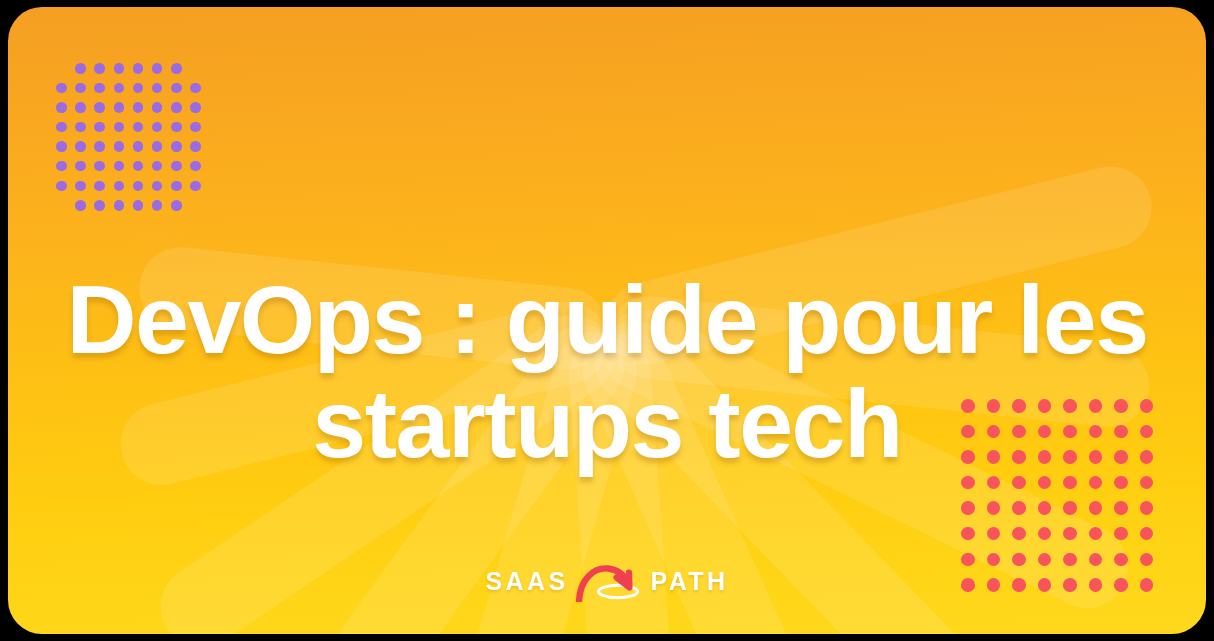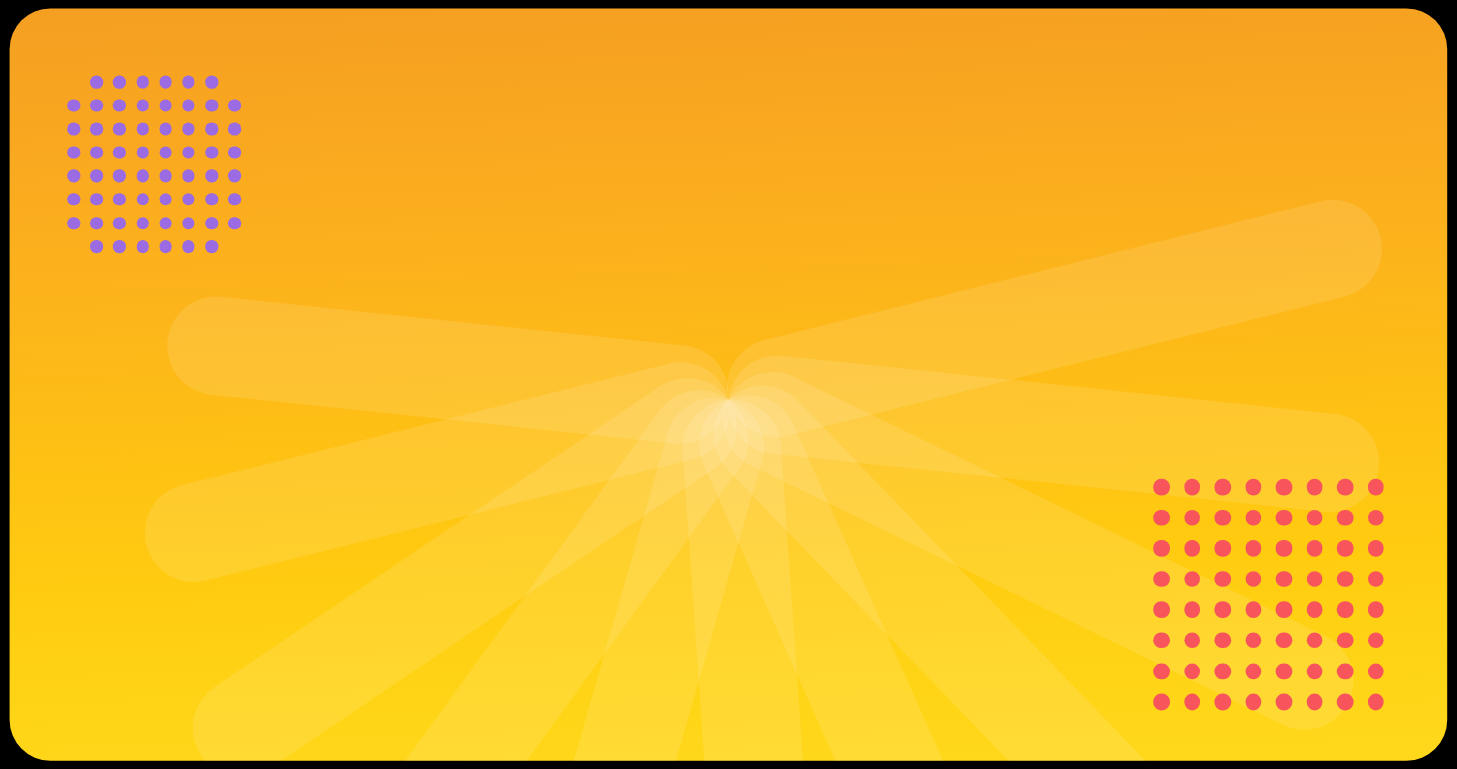--- a/index.html
+++ b/index.html
@@ -287,16 +287,30 @@
         <span class="dot" style="background: rgb(247, 84, 92);"></span>
         <span class="dot" style="background: rgb(247, 84, 92);"></span>
         <span class="dot" style="background: rgb(247, 84, 92);"></span>
         <span class="dot" style="background: rgb(247, 84, 92);"></span>
         <span class="dot" style="background: rgb(247, 84, 92);"></span>
         <span class="dot" style="background: rgb(247, 84, 92);"></span>
         <span class="dot" style="background: rgb(247, 84, 92);"></span>
         <span class="dot" style="background: rgb(247, 84, 92);"></span>
       </div>
 
-
+    <h1 id="headline">DevOps : guide pour les startups tech</h1>
+
+    <div id="brand-logo">
+      <span class="brand-word">SAAS</span>
+
+      <span id="brand-mark">
+        <svg width="74" height="42" viewBox="0 0 74 42" fill="none" xmlns="http://www.w3.org/2000/svg">
+          <ellipse cx="43" cy="31.5" rx="19.5" ry="6.2" stroke="#ffffff" stroke-width="3.1" fill="none"></ellipse>
+          <path d="M4 41 C5 20, 18 7, 33 8.5 C43 9.5, 50 16, 53.5 24" stroke="#ef4050" stroke-width="6.4" fill="none" stroke-linecap="round"></path>
+          <path d="M41.5 17.5 L54.5 27.5 L54 12.5" stroke="#ef4050" stroke-width="6.2" fill="none" stroke-linecap="round" stroke-linejoin="round"></path>
+        </svg>
+      </span>
+
+      <span class="brand-word">PATH</span>
+    </div>
 
   </div>
 </div>
 
 </body></html>

